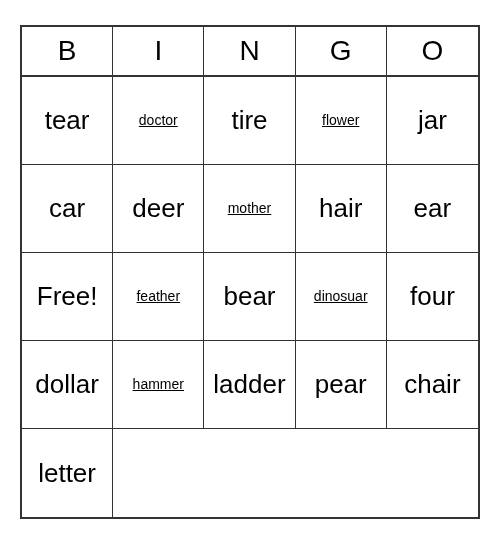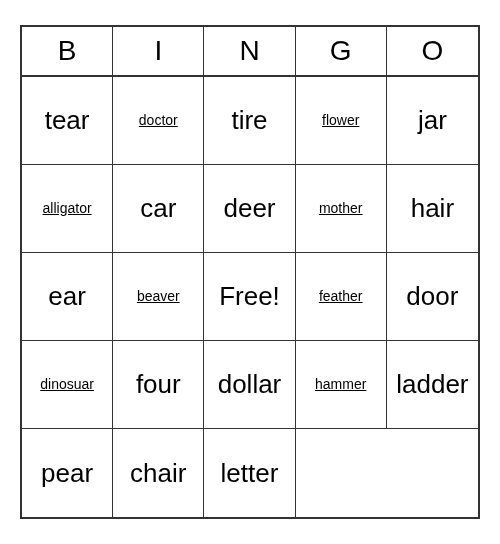--- a/index.html
+++ b/index.html
@@ -104,48 +104,42 @@
       <div class="bingo-cell">
         <span class="cell-text size-large">tire</span>
       </div>
       <div class="bingo-cell">
         <span class="cell-text size-small">flower</span>
       </div>
       <div class="bingo-cell">
         <span class="cell-text size-large">jar</span>
       </div>
       <div class="bingo-cell">
-        <span class="cell-text size-small">alligator</span>
-      </div>
-      <div class="bingo-cell">
         <span class="cell-text size-large">car</span>
       </div>
       <div class="bingo-cell">
         <span class="cell-text size-large">deer</span>
       </div>
       <div class="bingo-cell">
         <span class="cell-text size-small">mother</span>
       </div>
       <div class="bingo-cell">
         <span class="cell-text size-large">hair</span>
       </div>
       <div class="bingo-cell">
         <span class="cell-text size-large">ear</span>
       </div>
       <div class="bingo-cell">
-        <span class="cell-text size-small">beaver</span>
-      </div>
-      <div class="bingo-cell">
         <span class="cell-text size-large">Free!</span>
       </div>
       <div class="bingo-cell">
         <span class="cell-text size-small">feather</span>
       </div>
       <div class="bingo-cell">
-        <span class="cell-text size-large">door</span>
+        <span class="cell-text size-large">bear</span>
       </div>
       <div class="bingo-cell">
         <span class="cell-text size-small">dinosuar</span>
       </div>
       <div class="bingo-cell">
         <span class="cell-text size-large">four</span>
       </div>
       <div class="bingo-cell">
         <span class="cell-text size-medium">dollar</span>
       </div>

